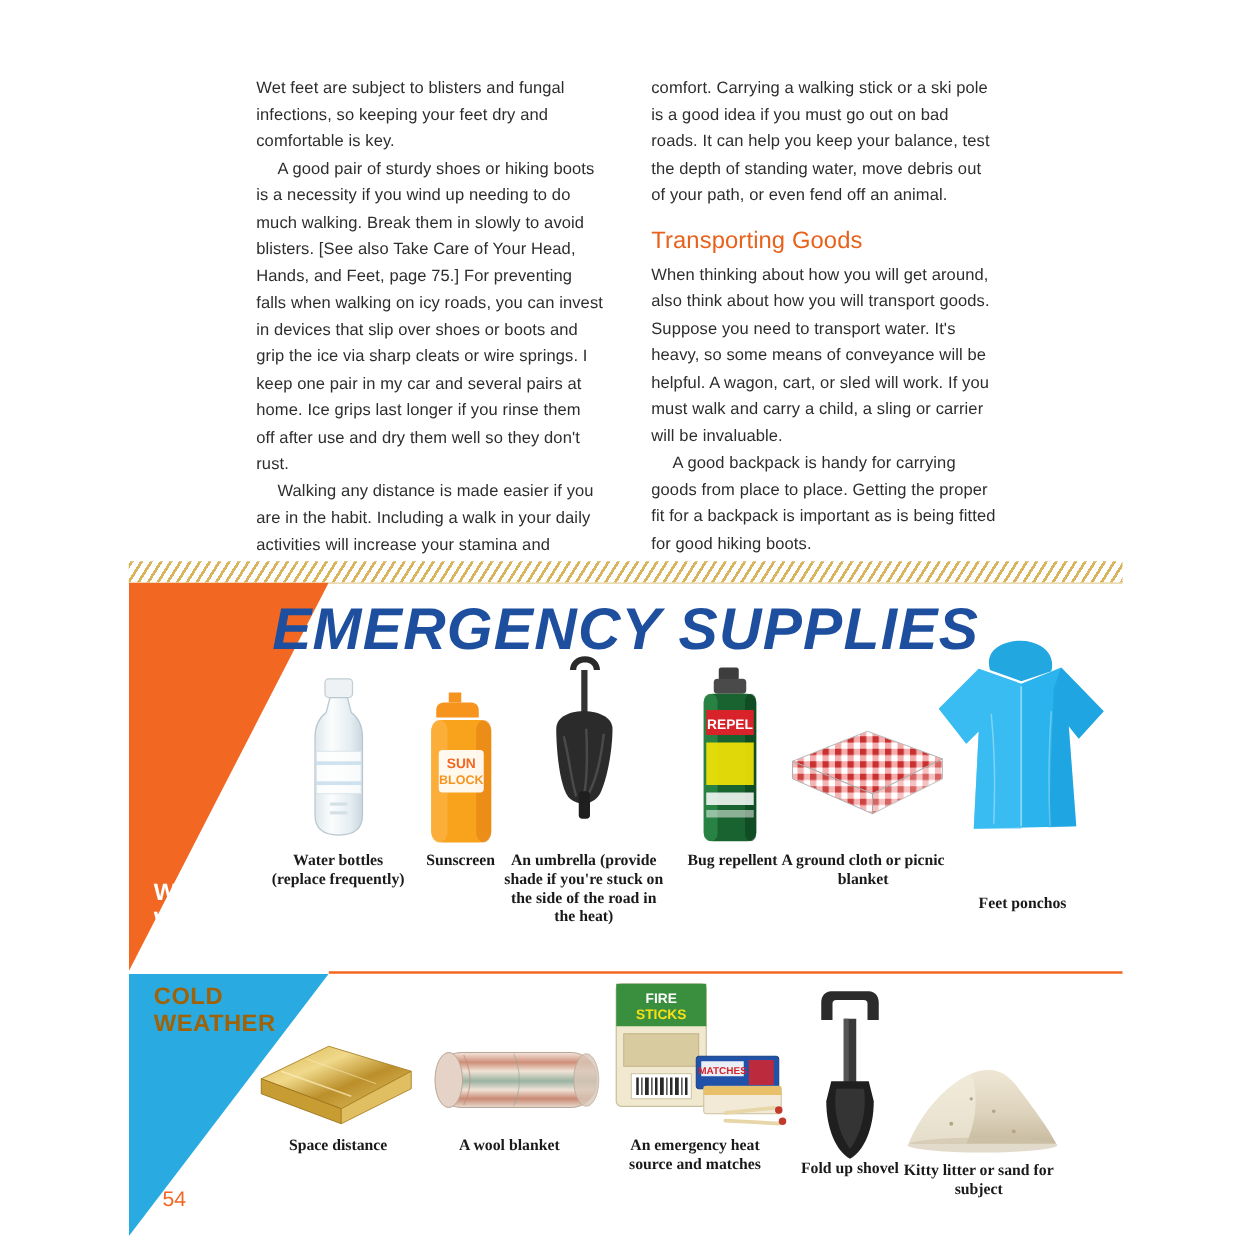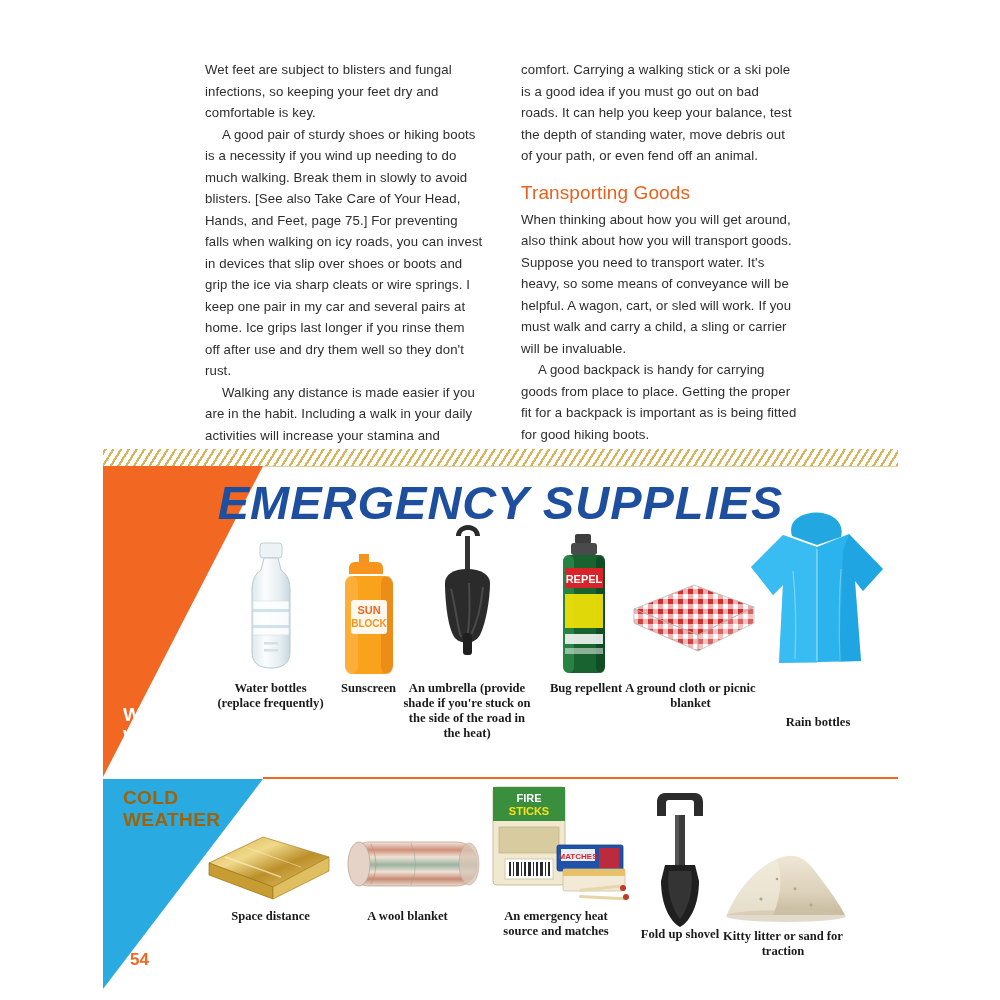--- a/index.html
+++ b/index.html
@@ -160,21 +160,21 @@
   }
 
   .item { position: absolute; }
 
   
   .folio {
     position: absolute;
     left: 130px;
     top: 950px;
     font-size: 17px;
-    font-weight: bold;
+    font-weight: normal;
     color: #f26722;
   }
 
   svg { display: block; overflow: visible; }
 </style>
 </head>
 <body>
 
 <div class="page">
 
@@ -300,21 +300,21 @@
       <svg width="145" height="175" viewBox="0 0 145 175">
         <path d="M56 6 c10 -6 25 -6 34 0 c8 5 10 13 8 20 l-24 8 l-25 -9 c-2 -7 -1 -14 7 -19 z" fill="#22a7e0"></path>
         <path d="M40 24 L74 36 L106 23 L140 58 L120 80 L112 70 L118 150 L36 152 L40 74 L30 84 L8 56 Z" fill="#2ab3ec"></path>
         <path d="M40 24 L74 36 L74 152 L36 152 L40 74 L30 84 L8 56 Z" fill="#46c3f5" opacity="0.55"></path>
         <path d="M106 23 L140 58 L120 80 L112 70 L118 150 L96 151 L100 40 Z" fill="#0f93d4" opacity="0.4"></path>
         <path d="M74 38 L74 150" stroke="#ffffff" stroke-width="1.4" opacity="0.45"></path>
         <path d="M50 60 q4 40 2 88" stroke="#ffffff" stroke-width="1.2" opacity="0.35" fill="none"></path>
         <path d="M98 58 q-3 44 -1 92" stroke="#ffffff" stroke-width="1.2" opacity="0.3" fill="none"></path>
       </svg>
     </div>
-    <div class="cap" style="left:660px; top:266px; width:110px;">Rain bottles</div>
+    <div class="cap" style="left:660px; top:266px; width:110px;">Feet ponchos</div>
 
     <div class="item" style="left:102px; top:378px;">
       <svg width="130" height="80" viewBox="0 0 130 80">
         <defs>
           <linearGradient id="gold" x1="0" y1="0" x2="1" y2="1">
             <stop offset="0%" stop-color="#d8b24a"></stop>
             <stop offset="35%" stop-color="#f0d98b"></stop>
             <stop offset="60%" stop-color="#bb8f2a"></stop>
             <stop offset="100%" stop-color="#e7c96d"></stop>
           </linearGradient>
@@ -414,19 +414,19 @@
         </defs>
         <path d="M6 66 C16 42 34 20 56 10 C72 3 84 8 94 22 C106 38 118 54 124 66 Z" fill="url(#sand)"></path>
         <path d="M6 66 C16 42 34 20 56 10 c6 16 4 38 -4 56 Z" fill="#f2ecdd" opacity="0.7"></path>
         <ellipse cx="65" cy="67" rx="60" ry="6" fill="#cfc3aa" opacity="0.6"></ellipse>
         <circle cx="40" cy="50" r="1.6" fill="#b3a488"></circle>
         <circle cx="74" cy="40" r="1.4" fill="#b3a488"></circle>
         <circle cx="90" cy="56" r="1.5" fill="#b3a488"></circle>
         <circle cx="56" cy="30" r="1.3" fill="#b3a488"></circle>
       </svg>
     </div>
-    <div class="cap" style="left:615px; top:480px; width:130px;">Kitty litter or sand for traction</div>
+    <div class="cap" style="left:615px; top:480px; width:130px;">Kitty litter or sand for subject</div>
 
   </div>
 
   <div class="folio">54</div>
 
 </div>
 
 </body></html>

